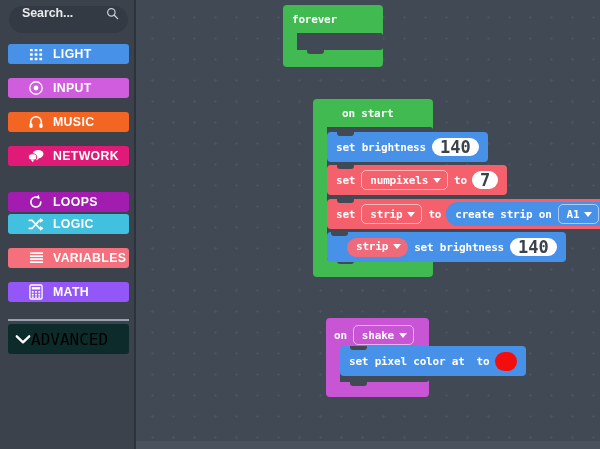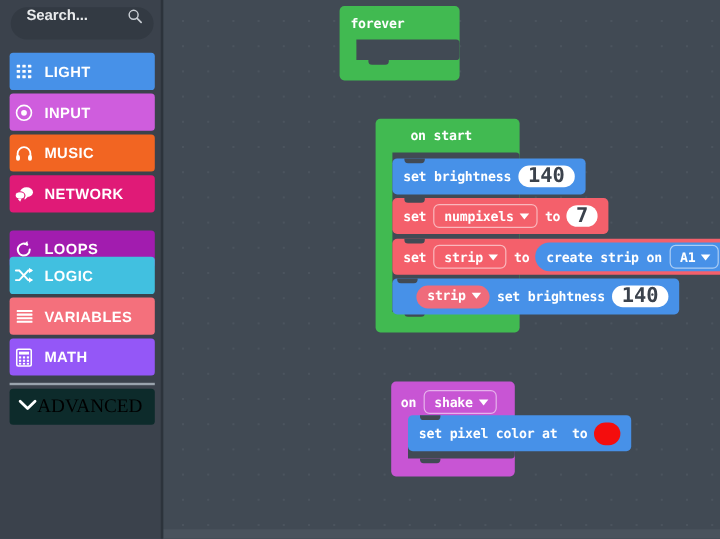--- a/index.html
+++ b/index.html
@@ -83,27 +83,27 @@
     flex: 0 0 auto;
     display: flex;
     align-items: center;
     justify-content: center;
   }
 
   .cat {
     position: absolute;
     left: 8px;
     width: 121px;
-    height: 31px;
+    height: 20px;
     border-radius: 3px;
     display: flex;
     align-items: center;
     cursor: pointer;
     box-sizing: border-box;
-    padding-left: 2px;
+    padding-left: 18px;
   }
   .cat .cat-icon {
     width: 20px;
     height: 20px;
     flex: 0 0 auto;
     display: flex;
     align-items: center;
     justify-content: center;
     margin-right: 7px;
   }
@@ -128,21 +128,20 @@
     top: 324px;
     width: 121px;
     height: 30px;
     border-radius: 3px;
     background: #0d2b2b;
     display: flex;
     align-items: center;
     cursor: pointer;
     box-sizing: border-box;
     padding-left: 7px;
-    font-family: Liberation Serif, serif;
   }
 
   
   .blk-text {
     color: #ffffff;
     font-family: "DejaVu Sans Mono", "Liberation Mono", monospace;
     font-size: 11px;
     white-space: nowrap;
     letter-spacing: -0.2px;
     font-weight: bold;

